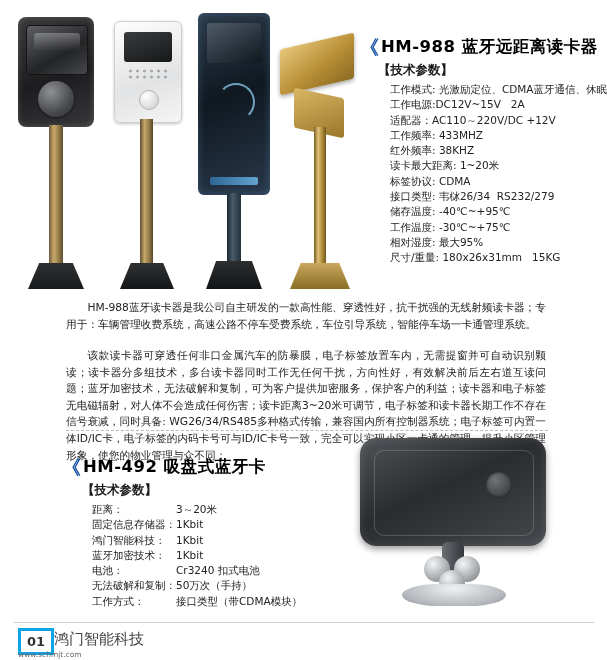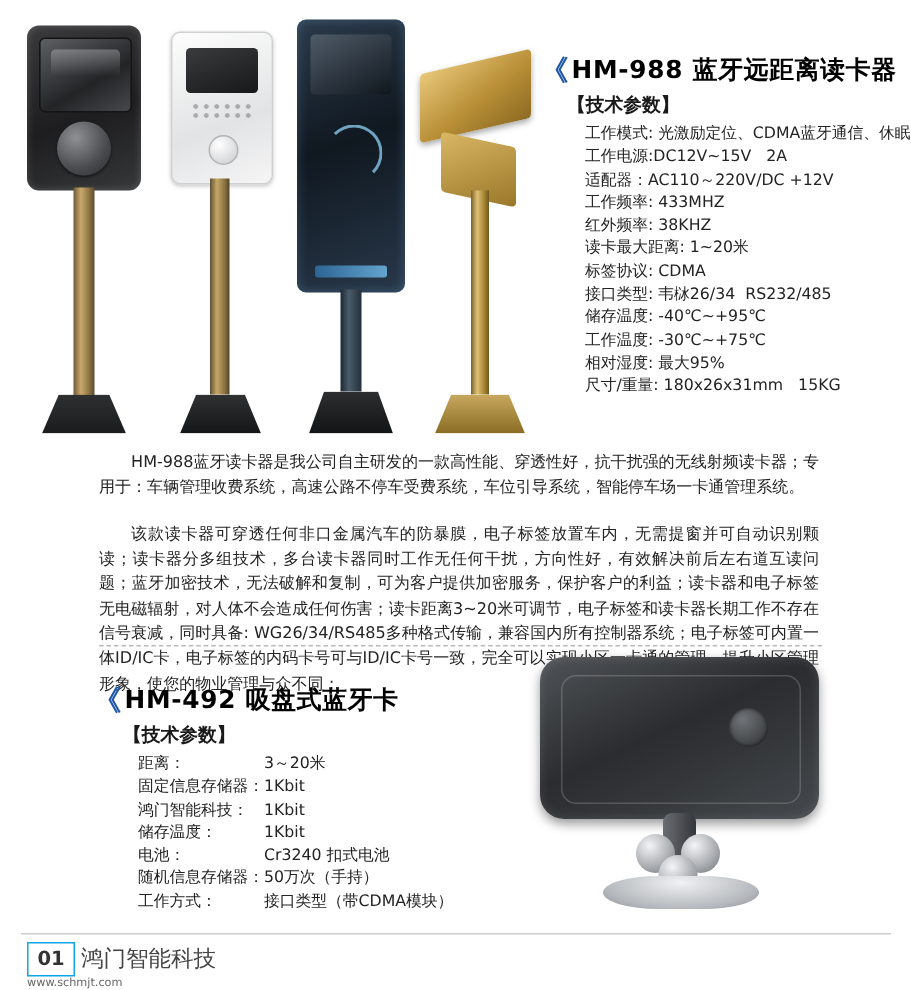--- a/index.html
+++ b/index.html
@@ -285,21 +285,21 @@
     top: 622px;
     width: 580px;
     border-top: 1px solid #cfcfcf;
   }
   .page-num {
     position: absolute;
     left: 18px;
     top: 628px;
     width: 30px;
     height: 21px;
-    border: 1px solid #0ea5e9;
+    border: 3px solid #0ea5e9;
     font-size: 13px;
     font-weight: bold;
     color: #333;
     display: flex;
     align-items: center;
     justify-content: center;
   }
   .footer-brand {
     position: absolute;
     left: 54px;
@@ -367,21 +367,21 @@
   <div class="params-label" style="left:378px; top:62px;">【技术参数】</div>
 
   <div class="spec" style="left:390px; top:82px; width:210px;">
     <span class="row">工作模式: 光激励定位、CDMA蓝牙通信、休眠唤醒</span>
     <span class="row">工作电源:DC12V~15V   2A</span>
     <span class="row">适配器：AC110～220V/DC +12V</span>
     <span class="row">工作频率: 433MHZ</span>
     <span class="row">红外频率: 38KHZ</span>
     <span class="row">读卡最大距离: 1~20米</span>
     <span class="row">标签协议: CDMA</span>
-    <span class="row">接口类型: 韦栤26/34  RS232/485</span>
+    <span class="row">接口类型: 韦栤26/34  RS232/279</span>
     <span class="row">储存温度: -40℃~+95℃</span>
     <span class="row">工作温度: -30℃~+75℃</span>
     <span class="row">相对湿度: 最大95%</span>
     <span class="row">尺寸/重量: 180x26x31mm   15KG</span>
   </div>
 
   <div class="body-text" style="left:66px; top:300px; width:480px;">
     <p>HM-988蓝牙读卡器是我公司自主研发的一款高性能、穿透性好，抗干扰强的无线射频读卡器；专用于：车辆管理收费系统，高速公路不停车受费系统，车位引导系统，智能停车场一卡通管理系统。</p>
   </div>
 
@@ -405,29 +405,29 @@
     </div>
     <div class="row">
       <span class="k">固定信息存储器：</span>
       <span class="v">1Kbit</span>
     </div>
     <div class="row">
       <span class="k">鸿门智能科技：</span>
       <span class="v">1Kbit</span>
     </div>
     <div class="row">
-      <span class="k">储存温度：</span>
+      <span class="k">蓝牙加密技术：</span>
       <span class="v">1Kbit</span>
     </div>
     <div class="row">
       <span class="k">电池：</span>
       <span class="v">Cr3240 扣式电池</span>
     </div>
     <div class="row">
-      <span class="k">随机信息存储器：</span>
+      <span class="k">无法破解和复制：</span>
       <span class="v">50万次（手持）</span>
     </div>
     <div class="row">
       <span class="k">工作方式：</span>
       <span class="v">接口类型（带CDMA模块）</span>
     </div>
   </div>
 
   <div class="card-photo">
     <div class="shell">

